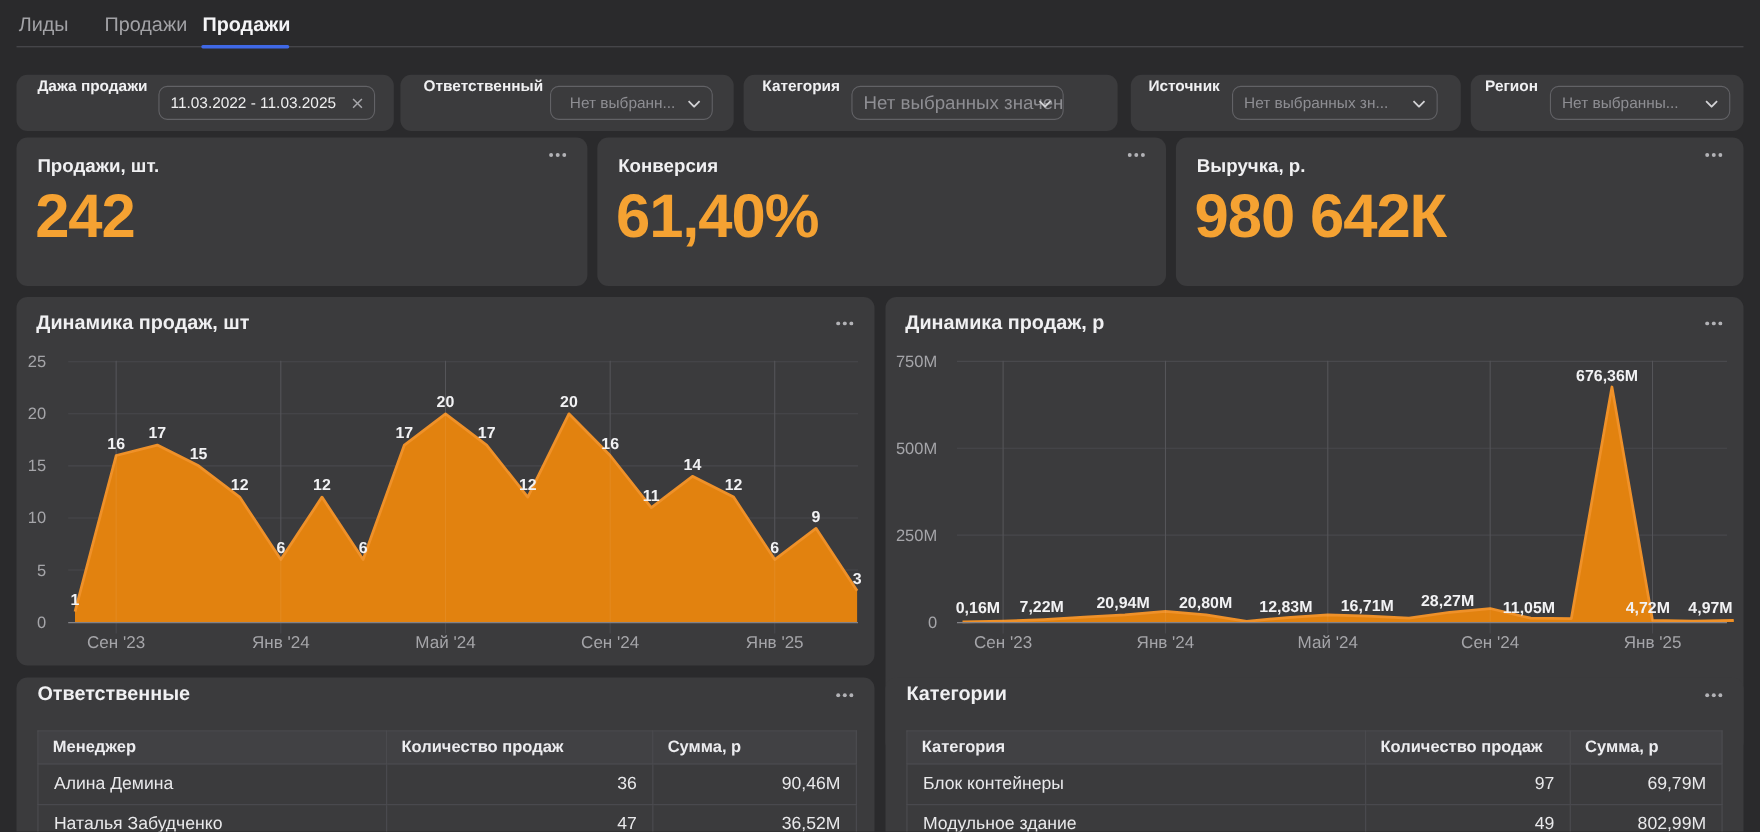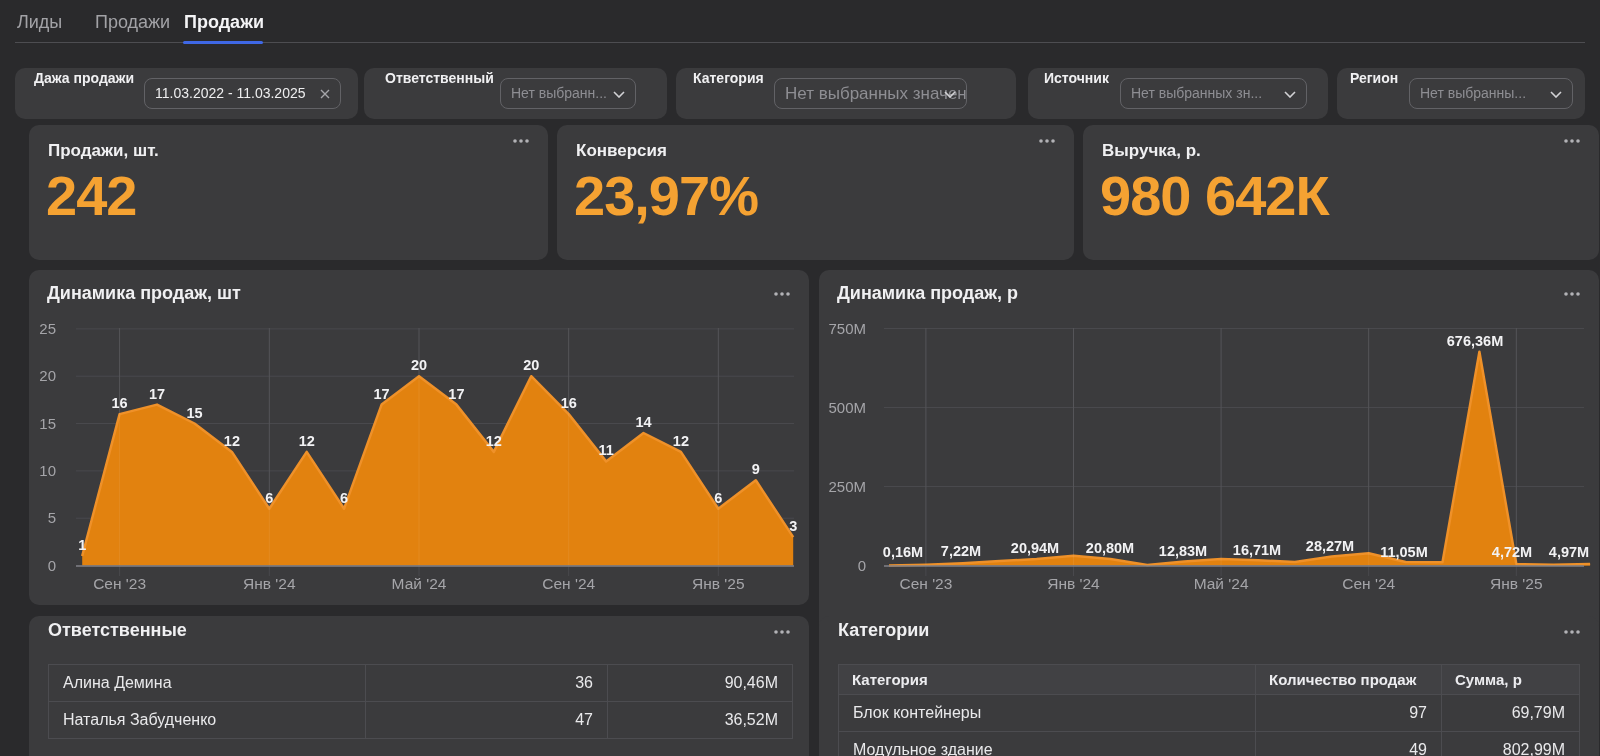--- a/index.html
+++ b/index.html
@@ -6,21 +6,21 @@
   * { margin:0; padding:0; box-sizing:border-box; }
   html,body { width:1600px; height:756px; overflow:hidden; }
   body { background:#2a2a2c; font-family:"Liberation Sans", sans-serif; position:relative; }
   .tab { position:absolute; top:12px; font-size:18px; color:#a2a2a6; }
   .tab.active { color:#f4f4f6; }
   .tabline { position:absolute; left:15px; right:15px; top:42px; height:1px; background:#4d4d51; }
   .tabunder { position:absolute; left:183px; top:41px; width:80px; height:3px; border-radius:2px; background:#3f68e6; }
   .chip { position:absolute; top:68px; height:51px; background:#3b3b3d; border-radius:10px; }
   .chip .lbl { position:absolute; top:2px; font-size:14px; font-weight:bold; color:#f0f0f2; white-space:nowrap; }
   .chip .inp { position:absolute; top:10px; height:31px; border:1px solid #626266; border-radius:8px; color:#8e8e93; font-size:14px; line-height:29px; white-space:nowrap; overflow:hidden; padding-left:10px; padding-right:26px; }
-  .card { position:absolute; background:#3b3b3d; border-radius:10px;margin-left:14px; }
+  .card { position:absolute; background:#3b3b3d; border-radius:10px; }
   .dots { position:absolute; width:16px; height:4px; }
   .kpi-title { position:absolute; left:19px; top:16px; font-size:17px; font-weight:bold; color:#f0f0f2; }
   .kpi-num { position:absolute; left:17px; top:38px; font-size:56px; font-weight:bold; color:#f5a232; letter-spacing:-1px; }
   .chart-title { position:absolute; left:18px; top:13px; font-size:18px; font-weight:bold; color:#f0f0f2; }
   .tbl-title { position:absolute; left:19px; top:4px; font-size:18px; font-weight:bold; color:#f0f0f2; }
   table.dtab { border-collapse:collapse; position:absolute; table-layout:fixed; }
   table.dtab th, table.dtab td { border:1px solid #4c4c50; font-weight:normal; }
   table.dtab th { background:#414144; height:30px; font-size:15px; font-weight:bold; color:#ececef; text-align:left; padding:0 13px; }
   table.dtab td { height:37px; font-size:16px; color:#e9e9eb; padding:0 14px; }
   table.dtab td.num { text-align:right; }
@@ -37,21 +37,21 @@
   <div class="chip" style="left:15px;width:343px;">
     <div class="lbl" style="left:19px;">Дажа продажи</div>
     <div class="inp" style="left:129px;width:197px;color:#eeeeef;">11.03.2022 - 11.03.2025
       <svg width="12" height="12" style="position:absolute;right:9px;top:9px;" viewBox="0 0 12 12">
         <path d="M2 2 L10 10 M10 2 L2 10" stroke="#a6a6aa" stroke-width="1.4" fill="none"></path>
       </svg>
     </div>
   </div>
   <div class="chip" style="left:364px;width:303px;">
     <div class="lbl" style="left:21px;">Ответственный</div>
-    <div class="inp" style="left:136px;width:136px;">Нет выбранн...
+    <div class="inp" style="left:136px;width:148px;text-align:center;">Нет выбранн...
       <svg width="12" height="7" style="position:absolute;right:10px;top:12px;" viewBox="0 0 12 7">
         <path d="M1 1 L6 6 L11 1" stroke="#d2d2d5" stroke-width="1.6" fill="none"></path>
       </svg>
     </div>
   </div>
   <div class="chip" style="left:676px;width:340px;">
     <div class="lbl" style="left:17px;">Категория</div>
     <div class="inp" style="left:98px;width:193px;font-size:17px;">Нет выбранных значений
       <svg width="12" height="7" style="position:absolute;right:10px;top:12px;" viewBox="0 0 12 7">
         <path d="M1 1 L6 6 L11 1" stroke="#d2d2d5" stroke-width="1.6" fill="none"></path>
@@ -79,21 +79,21 @@
     <div class="kpi-title">Продажи, шт.</div>
     <div class="kpi-num">242</div>
     <svg class="dots" style="right:19px;top:14px;position:absolute;" viewBox="0 0 16 4">
       <circle cx="2" cy="2" r="1.8" fill="#b2b2b6"></circle>
       <circle cx="8" cy="2" r="1.8" fill="#b2b2b6"></circle>
       <circle cx="14" cy="2" r="1.8" fill="#b2b2b6"></circle>
     </svg>
   </div>
   <div class="card" style="left:543px;top:125px;width:517px;height:135px;">
     <div class="kpi-title">Конверсия</div>
-    <div class="kpi-num">23,97%</div>
+    <div class="kpi-num">61,40%</div>
     <svg class="dots" style="right:19px;top:14px;position:absolute;" viewBox="0 0 16 4">
       <circle cx="2" cy="2" r="1.8" fill="#b2b2b6"></circle>
       <circle cx="8" cy="2" r="1.8" fill="#b2b2b6"></circle>
       <circle cx="14" cy="2" r="1.8" fill="#b2b2b6"></circle>
     </svg>
   </div>
   <div class="card" style="left:1069px;top:125px;width:516px;height:135px;">
     <div class="kpi-title">Выручка, р.</div>
     <div class="kpi-num">980 642К</div>
     <svg class="dots" style="right:19px;top:14px;position:absolute;" viewBox="0 0 16 4">
@@ -216,20 +216,25 @@
       <circle cx="8" cy="2" r="1.8" fill="#b2b2b6"></circle>
       <circle cx="14" cy="2" r="1.8" fill="#b2b2b6"></circle>
     </svg>
     <table class="dtab" style="left:19px;top:48px;width:744px;">
       <colgroup>
         <col style="width:317px">
         <col style="width:242px">
         <col style="width:185px">
       </colgroup>
       <tbody>
+        <tr>
+          <th>Менеджер</th>
+          <th>Количество продаж</th>
+          <th>Сумма, р</th>
+        </tr>
       <tr>
           <td>Алина Демина</td>
           <td class="num">36</td>
           <td class="num">90,46М</td>
         </tr>
       <tr>
           <td>Наталья Забудченко</td>
           <td class="num">47</td>
           <td class="num">36,52М</td>
         </tr>

